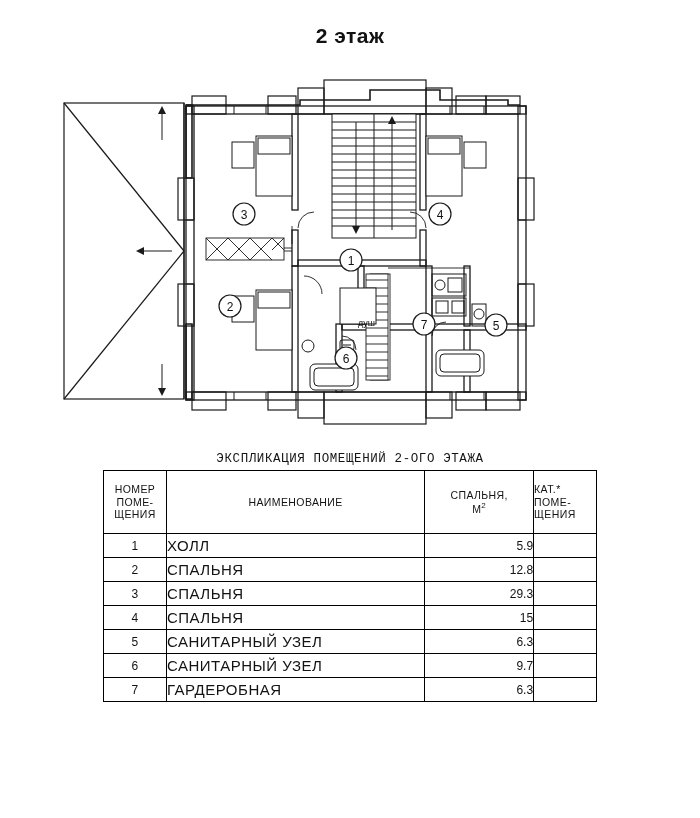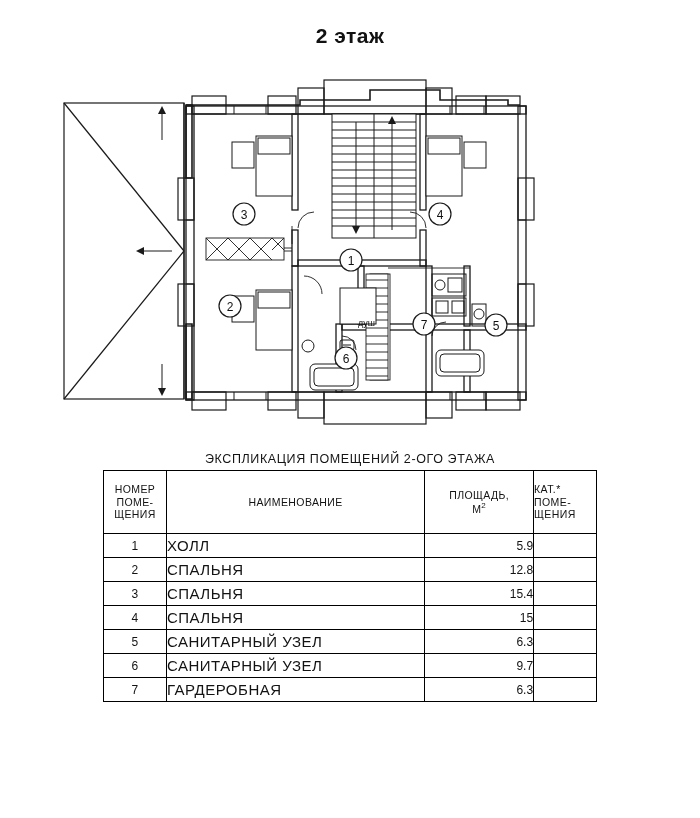--- a/index.html
+++ b/index.html
@@ -43,21 +43,21 @@
   }
   .exp-title {
     position: absolute;
     top: 452px;
     left: 0;
     width: 700px;
     text-align: center;
     font-size: 12.5px;
     letter-spacing: 0.6px;
     color: #141414;
-    font-family: Liberation Sans, sans-serif;
+    font-family: Liberation Mono, monospace;
   }
   table.exp {
     position: absolute;
     top: 470px;
     left: 103px;
     width: 494px;
     border-collapse: collapse;
     font-size: 11.5px;
     color: #131313;
   }
@@ -343,21 +343,21 @@
   <table class="exp">
     <thead>
       <tr>
         <th class="col-num">
           <span class="nm-line">НОМЕР</span>
           <span class="nm-line">ПОМЕ-</span>
           <span class="nm-line">ЩЕНИЯ</span>
         </th>
         <th class="col-name">НАИМЕНОВАНИЕ</th>
         <th class="col-area">
-          <span class="nm-line">ПЛОЩАДЬ,</span>
+          <span class="nm-line">СПАЛЬНЯ,</span>
           <span class="nm-line"><span>М</span><span class="sup">2</span></span>
         </th>
         <th class="col-cat">
           <span class="nm-line">КАТ.*</span>
           <span class="nm-line">ПОМЕ-</span>
           <span class="nm-line">ЩЕНИЯ</span>
         </th>
       </tr>
     </thead>
     <tbody>
@@ -369,21 +369,21 @@
       </tr>
       <tr>
         <td class="c-num">2</td>
         <td class="c-name">СПАЛЬНЯ</td>
         <td class="c-area">12.8</td>
         <td class="c-cat"></td>
       </tr>
       <tr>
         <td class="c-num">3</td>
         <td class="c-name">СПАЛЬНЯ</td>
-        <td class="c-area">15.4</td>
+        <td class="c-area">29.3</td>
         <td class="c-cat"></td>
       </tr>
       <tr>
         <td class="c-num">4</td>
         <td class="c-name">СПАЛЬНЯ</td>
         <td class="c-area">15</td>
         <td class="c-cat"></td>
       </tr>
       <tr>
         <td class="c-num">5</td>

